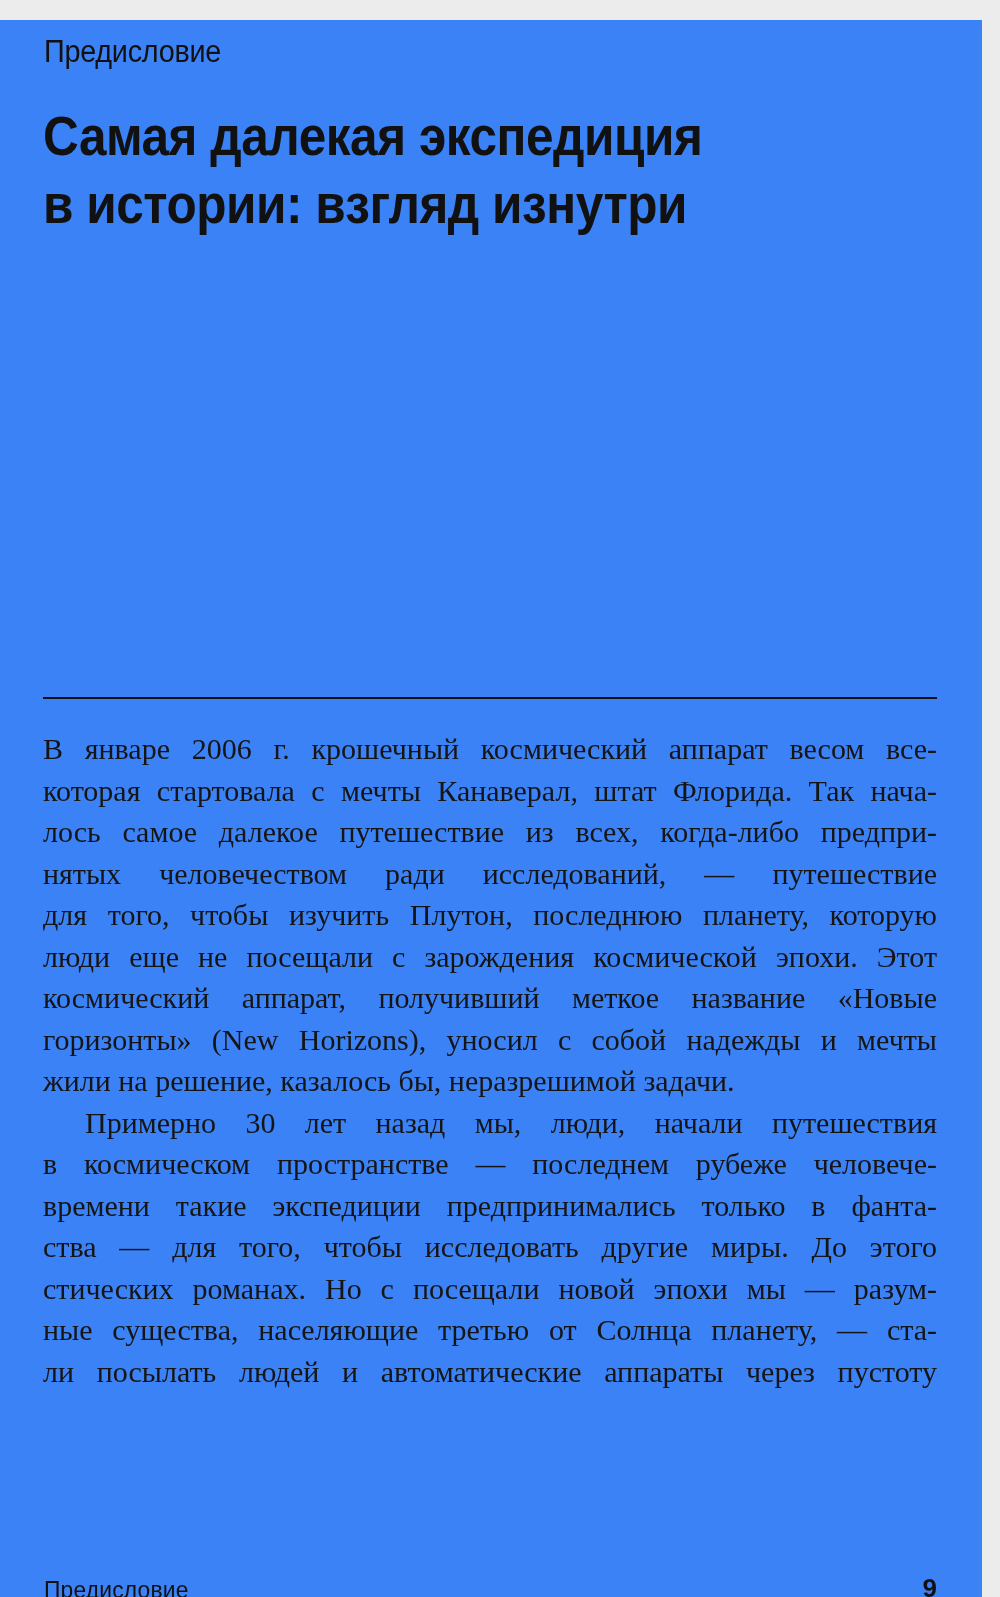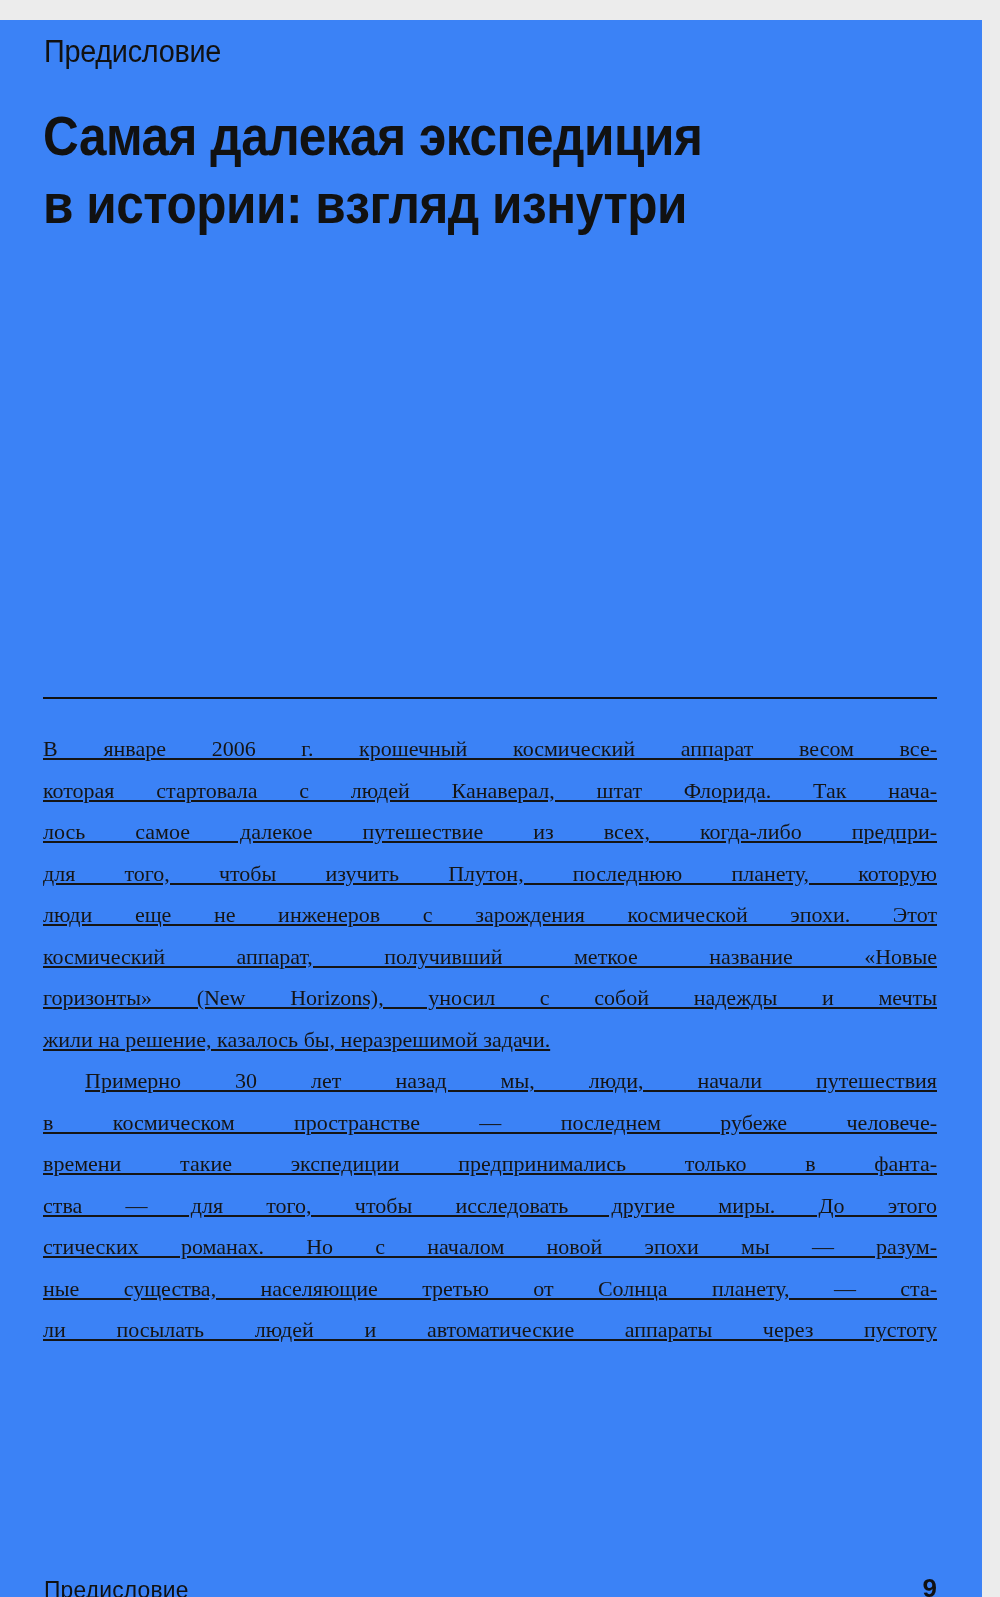--- a/index.html
+++ b/index.html
@@ -57,24 +57,23 @@
       width: 894px;
       height: 0;
       border-top: 2px solid #111111;
     }
     .body-text {
       position: absolute;
       left: 43px;
       top: 708px;
       width: 894px;
       font-family: "Liberation Serif", serif;
-      font-size: 22px;
+      font-size: 30px;
       line-height: 41.5px;
       color: #151515;
-      text-decoration: underline;
     }
     .line {
       display: block;
       white-space: nowrap;
       text-align: justify;
       text-align-last: justify;
       height: 41.5px;
     }
     .line.last {
       text-align-last: left;
@@ -111,34 +110,35 @@
   <h1 class="chapter-title">
     <span>Самая далекая экспедиция</span>
     <span>в истории: взгляд изнутри</span>
   </h1>
 
   <div class="rule"></div>
 
   <div class="body-text">
     <div>
       <span class="line">В январе 2006 г. крошечный космический аппарат весом все-</span>
-      <span class="line">которая стартовала с людей Канаверал, штат Флорида. Так нача-</span>
+      <span class="line">которая стартовала с мечты Канаверал, штат Флорида. Так нача-</span>
       <span class="line">лось самое далекое путешествие из всех, когда-либо предпри-</span>
+      <span class="line">нятых человечеством ради исследований, — путешествие</span>
       <span class="line">для того, чтобы изучить Плутон, последнюю планету, которую</span>
-      <span class="line">люди еще не инженеров с зарождения космической эпохи. Этот</span>
+      <span class="line">люди еще не посещали с зарождения космической эпохи. Этот</span>
       <span class="line">космический аппарат, получивший меткое название «Новые</span>
       <span class="line">горизонты» (New Horizons), уносил с собой надежды и мечты</span>
       <span class="line last">жили на решение, казалось бы, неразрешимой задачи.</span>
     </div>
     <div>
       <span class="line indent">Примерно 30 лет назад мы, люди, начали путешествия</span>
       <span class="line">в космическом пространстве — последнем рубеже человече-</span>
       <span class="line">времени такие экспедиции предпринимались только в фанта-</span>
       <span class="line">ства — для того, чтобы исследовать другие миры. До этого</span>
-      <span class="line">стических романах. Но с началом новой эпохи мы — разум-</span>
+      <span class="line">стических романах. Но с посещали новой эпохи мы — разум-</span>
       <span class="line">ные существа, населяющие третью от Солнца планету, — ста-</span>
       <span class="line">ли посылать людей и автоматические аппараты через пустоту</span>
     </div>
   </div>
 
   <div class="folio-label">Предисловие</div>
   <div class="folio-number">9</div>
 
 </div>
 

